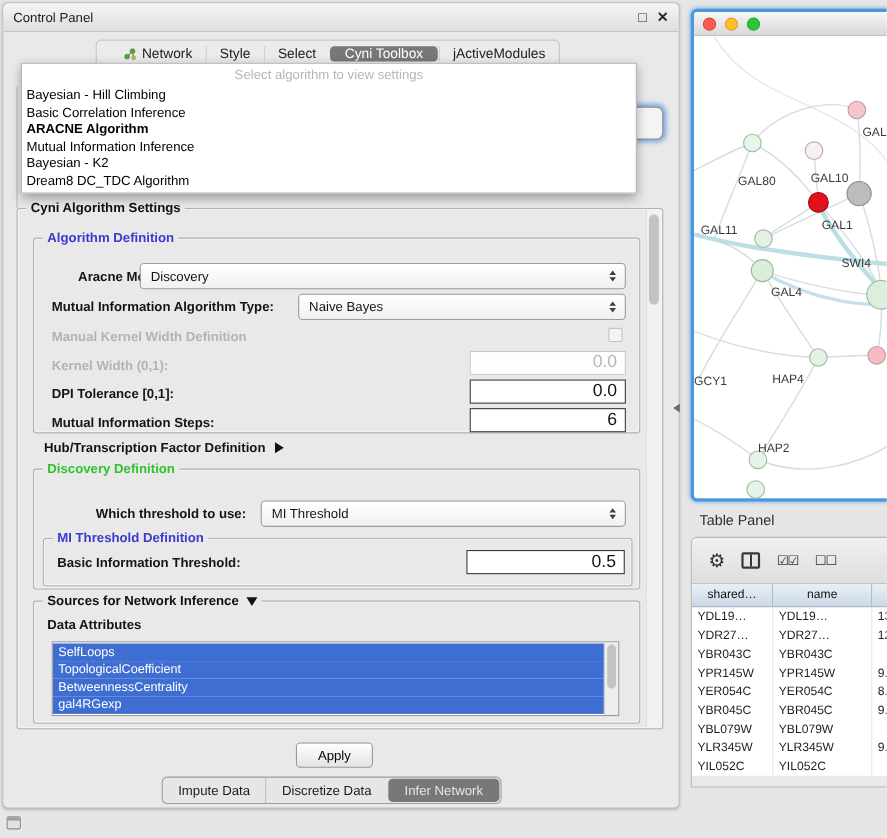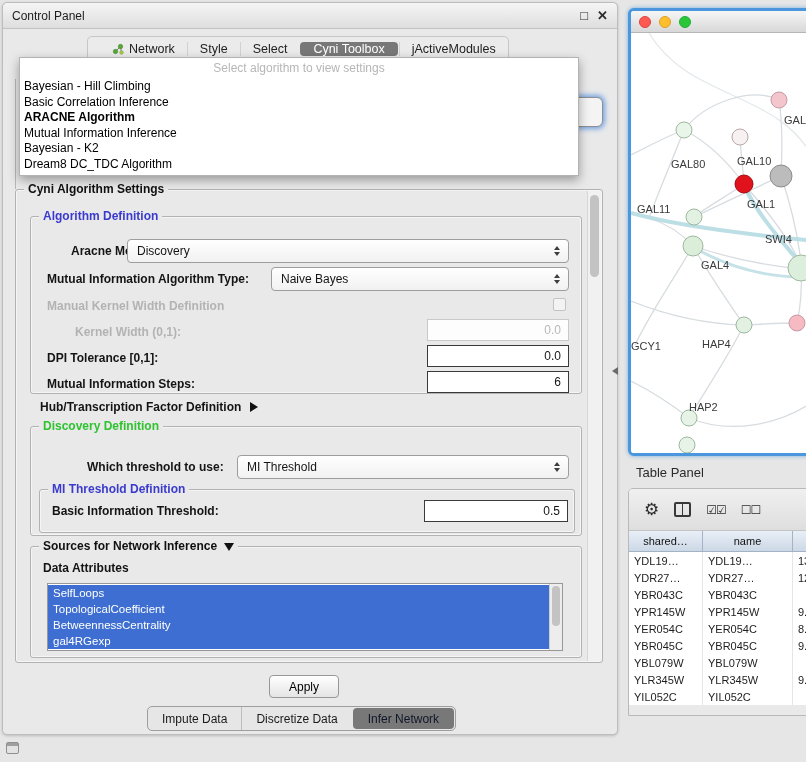--- a/index.html
+++ b/index.html
@@ -73,21 +73,21 @@
   .combo .ctext{ white-space:nowrap; }
   .arr{ margin-left:auto; display:flex; flex-direction:column; align-items:center;
     justify-content:center; gap:2px; width:14px; }
   .arr i{ display:block; width:0; height:0; }
   .arr .up{ border:3.5px solid transparent; border-bottom:4.5px solid #3e3e3e; border-top:none; }
   .arr .dn{ border:3.5px solid transparent; border-top:4.5px solid #3e3e3e; border-bottom:none; }
 
   
   .field{ position:absolute; height:22px; background:#fff; border:1px solid #3a3a3a;
     display:flex; align-items:center; justify-content:flex-end; padding:0 7px;
-    font-size:12px; }
+    font-size:16px; }
   .field.disabled{ border:1px solid #c9c9c9; color:#b8b8b8; background:#fdfdfd; }
 
   .checkbox{ position:absolute; width:13px; height:13px; background:#f3f3f3;
     border:1px solid #c3c3c3; border-radius:2px; }
 
   .hub-row{ position:absolute; left:24px; top:210px; display:flex; align-items:center; gap:9px; }
   .tri-right{ width:0; height:0; border-left:8px solid #111;
     border-top:5.5px solid transparent; border-bottom:5.5px solid transparent; }
   .tri-down{ display:inline-block; width:0; height:0; border-top:8px solid #111;
     border-left:5.5px solid transparent; border-right:5.5px solid transparent;
@@ -106,21 +106,21 @@
 
   .apply{ position:absolute; left:266px; top:672px; width:70px; height:23px;
     border:1px solid #989898; border-radius:4px;
     background:linear-gradient(#ffffff,#e4e4e4); font-size:12px;
     font-family:"Liberation Sans",sans-serif; }
 
   .bottom-tabs{ position:absolute; left:144px; top:703px; height:25px; display:flex;
     border:1px solid #9e9e9e; border-radius:5px; background:#e6e6e6; overflow:hidden; }
   .btab{ display:flex; align-items:center; padding:0 14px; font-size:12px; color:#1a1a1a; }
   .btab + .btab{ border-left:1px solid #bdbdbd;text-align:right; }
-  .btab.sel{ background:#787878; color:#0f172a; border-radius:4px; margin:1px;
+  .btab.sel{ background:#787878; color:#e5e5e5; border-radius:4px; margin:1px;
     border-left:none; padding:0 15px; }
 
   
   .net-window{ position:absolute; left:628px; top:8px; width:186px; height:448px;
     border:3px solid #4a97dd; border-radius:6px; background:#fff;
     box-shadow:0 0 4px rgba(74,151,221,.7); overflow:hidden; }
   .net-titlebar{ height:22px; background:linear-gradient(#f6f6f6,#d8d8d8);
     border-bottom:1px solid #b6b6b6; display:flex; align-items:center; gap:8px; padding:0 8px; }
   .light{ width:12px; height:12px; border-radius:50%; }
   .light.red{ background:#ff5a52; border:1px solid #de433c; }
@@ -224,21 +224,21 @@
         <span class="ctext">Naive Bayes</span>
         <span class="arr">
             <i class="up"></i>
             <i class="dn"></i>
           </span>
       </div>
 
       <span class="lbl bold gray" style="left:16px; top:82px;">Manual Kernel Width Definition</span>
       <span class="checkbox" style="left:522px; top:81px;"></span>
 
-      <span class="lbl bold gray" style="left:16px; top:108px;margin-left:28px;">Kernel Width (0,1):</span>
+      <span class="lbl bold gray" style="left:16px; top:108px;">Kernel Width (0,1):</span>
       <div class="field disabled" style="left:396px; top:102px; width:142px;">
         <span>0.0</span>
       </div>
 
       <span class="lbl bold" style="left:16px; top:134px;">DPI Tolerance [0,1]:</span>
       <div class="field" style="left:396px; top:128px; width:142px;">
         <span>0.0</span>
       </div>
 
       <span class="lbl bold" style="left:16px; top:160px;">Mutual Information Steps:</span>

